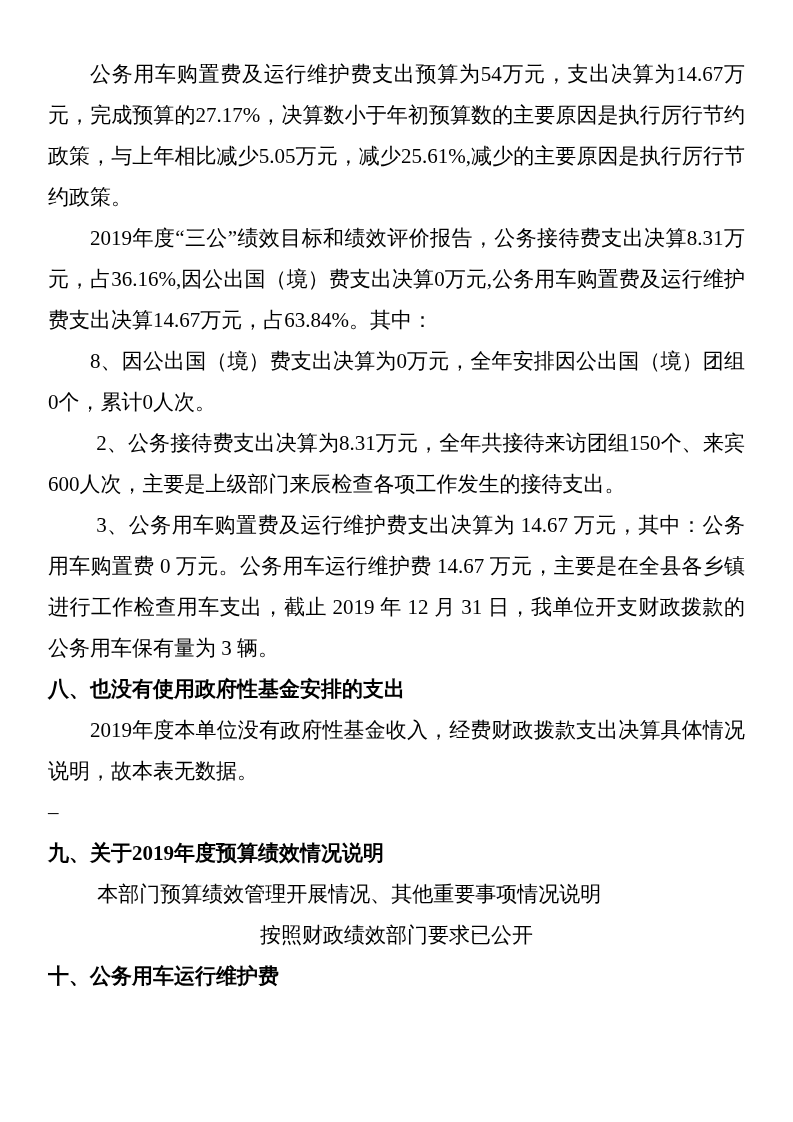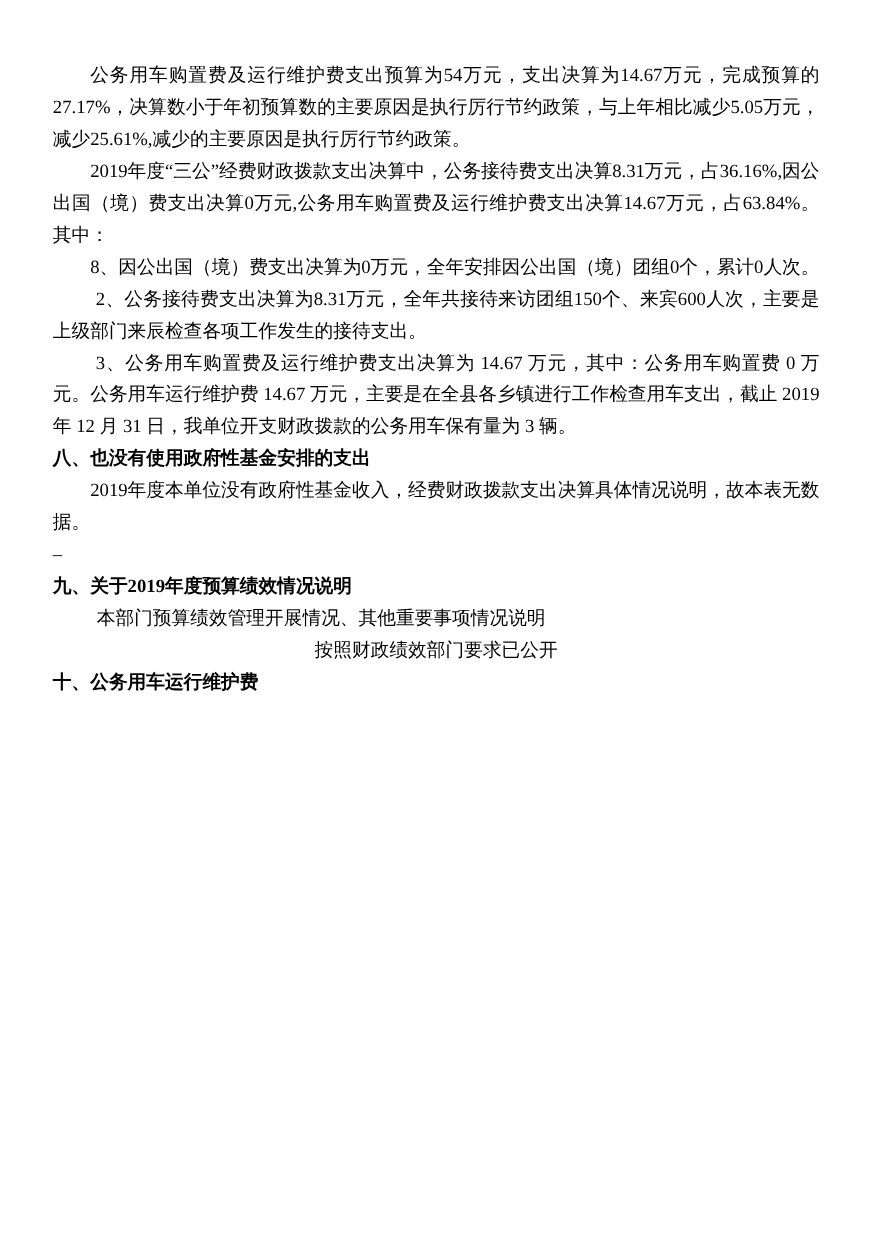--- a/index.html
+++ b/index.html
@@ -17,22 +17,22 @@
     padding: 54px 48px 0 48px;
     font-family: "Liberation Serif", serif;
     font-size: 21.5px;
     line-height: 41.3px;
     color: #000000;
     overflow: hidden;
   }
   .page p, .page h3 {
     margin: 0;
     padding: 0;
-    font-size: 17px;
-    line-height: 29px;
+    font-size: 21px;
+    line-height: 41px;
   }
   .para {
     text-align: justify;
     text-indent: 2em;
     font-weight: normal;
   }
   .indent-lg { text-indent: 2.3em; }
   .indent-xl { text-indent: 2.35em; text-align: left; }
   .no-indent { text-indent: 0; text-align: center; }
   .heading {
@@ -47,21 +47,21 @@
   }
 </style>
 </head>
 <body>
 
 <div class="page">
 
   <p class="para">公务用车购置费及运行维护费支出预算为54万元，支出决算为14.67万元，完成预算的27.17%，决算数小于年初预算数的主要原因是执行厉行节约政策，与上年相比减少5.05万元，减少25.61%,减少的主要原因是执行厉行节约政策。</p>
 
 
-  <p class="para">2019年度“三公”经费财政拨款支出决算中，公务接待费支出决算8.31万元，占36.16%,因公出国（境）费支出决算0万元,公务用车购置费及运行维护费支出决算14.67万元，占63.84%。其中：</p>
+  <p class="para">2019年度“三公”绩效目标和绩效评价报告，公务接待费支出决算8.31万元，占36.16%,因公出国（境）费支出决算0万元,公务用车购置费及运行维护费支出决算14.67万元，占63.84%。其中：</p>
 
   <p class="para">8、因公出国（境）费支出决算为0万元，全年安排因公出国（境）团组0个，累计0人次。</p>
 
   <p class="para indent-lg">2、公务接待费支出决算为8.31万元，全年共接待来访团组150个、来宾600人次，主要是上级部门来辰检查各项工作发生的接待支出。</p>
 
   <p class="para indent-lg">3、公务用车购置费及运行维护费支出决算为 14.67 万元，其中：公务用车购置费 0 万元。公务用车运行维护费 14.67 万元，主要是在全县各乡镇进行工作检查用车支出，截止 2019 年 12 月 31 日，我单位开支财政拨款的公务用车保有量为 3 辆。</p>
 
   <h3 class="heading">八、也没有使用政府性基金安排的支出</h3>
 
   <p class="para">2019年度本单位没有政府性基金收入，经费财政拨款支出决算具体情况说明，故本表无数据。</p>

